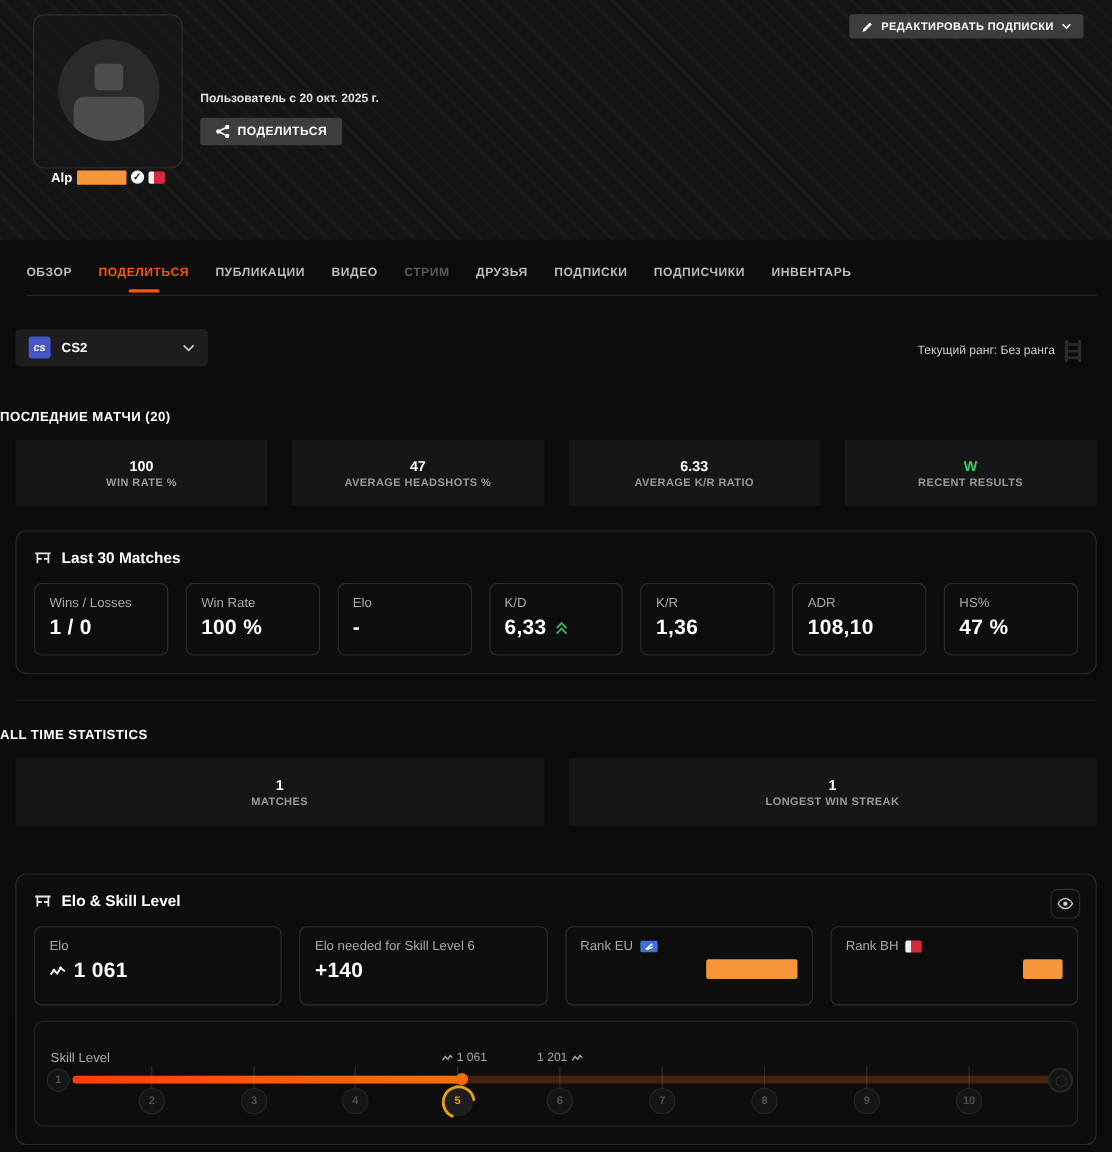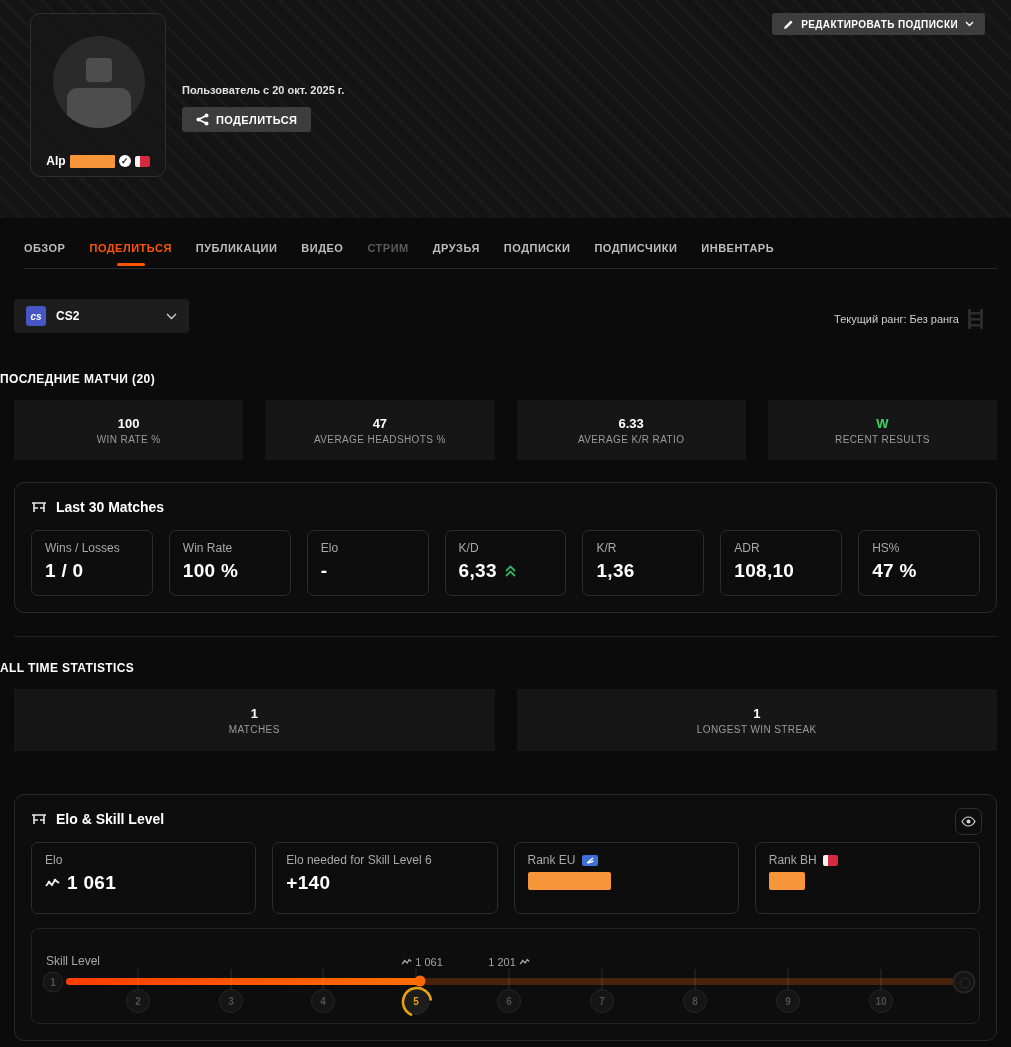--- a/index.html
+++ b/index.html
@@ -4,21 +4,21 @@
 <style>
   * { margin:0; padding:0; box-sizing:border-box; }
   html,body { width:1011px; height:1047px; background:#0b0b0b; overflow:hidden;
     font-family:"Liberation Sans", sans-serif; color:#fff; }
   .page { position:relative; width:1011px; height:1047px; }
 
   
   .banner { position:relative; height:218px; background:#141414;
     background-image:repeating-linear-gradient(45deg, rgba(255,255,255,0.022) 0 3px, transparent 3px 14px);
   }
-  .avatar-card { position:absolute; left:30px; top:13px; width:136px; height:164px;
+  .avatar-card { position:absolute; left:30px; top:13px; width:136px; height:140px;
     border:1px solid #2e2e2e; border-radius:10px; background:rgba(24,24,24,.55); }
   .avatar-circle { position:absolute; left:22px; top:22px; width:92px; height:92px;
     border-radius:50%; background:#2a2a2a; overflow:hidden; }
   .person-head { position:absolute; left:33px; top:22px; width:26px; height:24px; border-radius:4px; background:#4d4d4d; }
   .person-body { position:absolute; left:14px; top:52px; width:64px; height:44px; border-radius:10px; background:#4d4d4d; }
   .username-row { position:absolute; left:0; top:140px; width:100%; display:flex; justify-content:center;
     align-items:center; gap:4px; font-size:12px; font-weight:bold; }
   .redact { display:inline-block; background:#f7953b; border-radius:1px; }
   .redact-name { width:45px; height:13px; }
   .verified { display:inline-flex; width:12px; height:12px; border-radius:50%; background:#fff;
@@ -55,28 +55,28 @@
 
   
   .section-label { margin:39px 14px 0 0; font-size:12px; font-weight:bold; letter-spacing:.4px; }
   .section-label.alltime { margin-top:24px; }
   .tiles-row { display:flex; gap:22px; margin:14px 14px 0 14px; }
   .tile { flex:1; height:60px; background:#161616; display:flex; flex-direction:column;
     align-items:center; justify-content:center; gap:3px; }
   .tile.tall { height:62px; }
   .tile .t-value { font-size:13px; font-weight:bold; }
   .tile .t-value.green { color:#3dd264; }
-  .tile .t-label { font-size:10px; font-weight:normal; letter-spacing:.4px; color:#9a9a9a; }
+  .tile .t-label { font-size:10px; font-weight:bold; letter-spacing:.4px; color:#9a9a9a; }
 
   
   .panel { margin:22px 14px 0 14px; border:1px solid #2a2a2a; border-radius:10px;
     background:#0d0d0d; padding:16px; }
   .panel-title { display:flex; align-items:center; gap:9px; font-size:14px; font-weight:bold; }
   .cards-row { display:flex; gap:16px; margin-top:15px; }
-  .stat-card { flex:1; border:1px solid #2c2c2c; border-radius:7px; padding:10px 13px; height:66px; }
+  .stat-card { flex:1; border:1px solid #2c2c2c; border-radius:7px; padding:10px 13px; height:66px;text-align:right; }
   .stat-card .c-label { font-size:12px; color:#a8a8a8; display:flex; align-items:center; gap:6px; }
   .stat-card .c-value { margin-top:5px; font-size:19px; font-weight:bold; letter-spacing:.3px;
     display:flex; align-items:center; gap:7px; }
   .divider { margin:23px 14px 0 14px; height:1px; background:#222; }
 
   .elo-panel { margin-top:43px; position:relative; }
   .eye-btn { position:absolute; right:14px; top:13px; width:27px; height:27px; border:1px solid #2e2e2e;
     border-radius:7px; background:transparent; display:flex; align-items:center; justify-content:center; cursor:pointer; }
   .elo-card { height:72px; }
   .redact-eu { width:83px; height:18px; border-radius:2px; margin-top:5px; }

